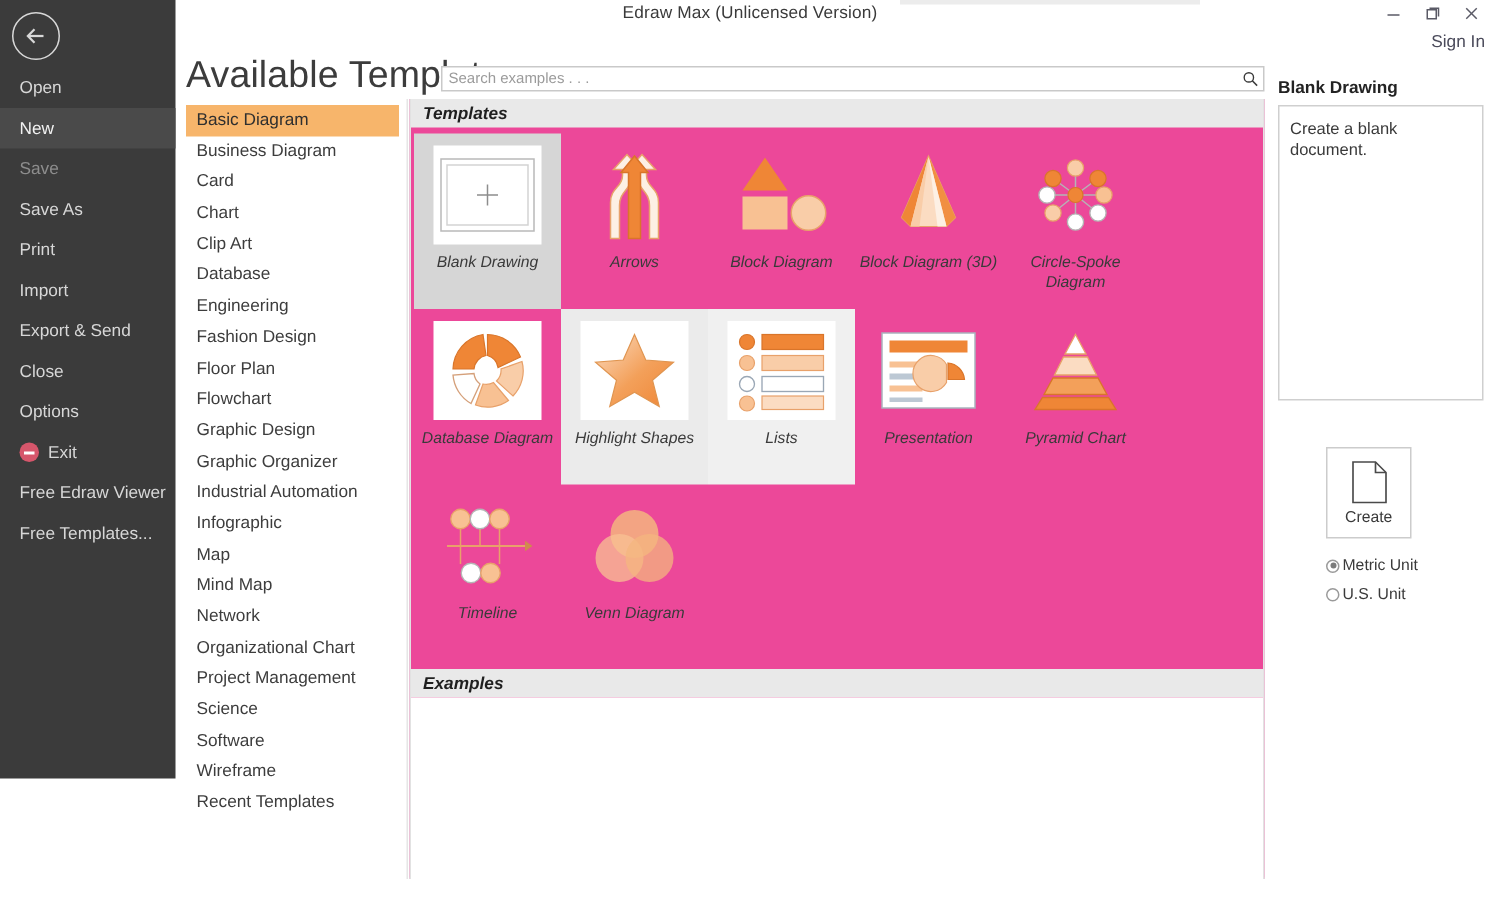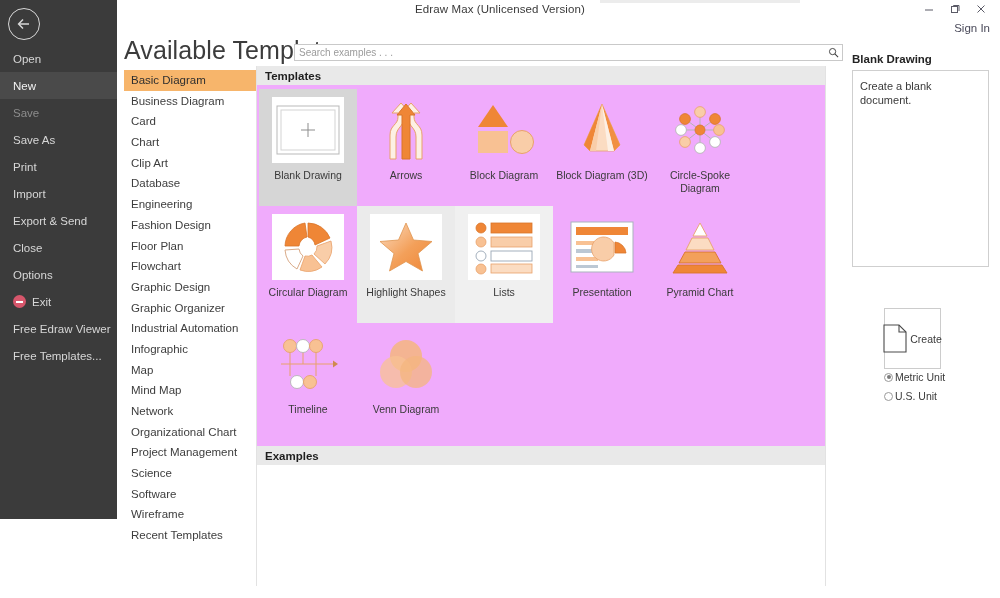--- a/index.html
+++ b/index.html
@@ -107,24 +107,25 @@
     cursor: pointer; white-space: nowrap;
   }
   .cat-item.selected { background: #f7b56b; color: #2f2f2f; }
   .cat-divider {
     position: absolute; left: 271px; top: 66px;
     width: 1px; height: 520px; background: #e6e6e6;
   }
 
   
   .tpl-panel {
-    position: absolute; left: 256px; top: 66px;
+    position: absolute; left: 273px; top: 66px;
     width: 570px; height: 520px;
     border: 1px solid #e2e2e2; border-top: none;
-    background: #f0abfc;
+    background: #ec4899;
+    font-style: italic;
   }
   .section-head {
     height: 19px; background: #e9e9e9;
     display: flex; align-items: center; padding-left: 8px;
     font-size: 11.5px; font-weight: bold; color: #1f1f1f;
   }
   .tpl-grid {
     display: flex; flex-wrap: wrap;
     padding: 4px 0 0 2px;
   }
@@ -154,24 +155,24 @@
     position: absolute; left: 1px; top: 53px;
     font-size: 11.5px; font-weight: bold; color: #232323;
   }
   .rp-desc {
     position: absolute; left: 1px; top: 70px;
     width: 137px; height: 197px;
     border: 1px solid #cfcfcf; background: #fff;
     padding: 8px 7px; font-size: 11px; color: #3a3a3a; line-height: 14px;
   }
   .create-btn {
-    position: absolute; left: 33px; top: 308px;
+    position: absolute; left: 33px; top: 298px;
     width: 57px; height: 61px;
     border: 1px solid #cccccc; background: #fff;
-    display: flex; flex-direction: row;
+    display: flex; flex-direction: column;
     align-items: center; justify-content: center; gap: 3px;
     cursor: pointer;
   }
   .create-label { font-size: 10.5px; color: #3a3a3a; }
   .radio-row {
     position: absolute; left: 33px;
     display: flex; align-items: center; gap: 2px;
     font-size: 10.5px; color: #3a3a3a; cursor: pointer;
   }
   .radio-row.r1 { top: 371px; }
@@ -390,21 +391,21 @@
       <div class="tpl-cell">
         <div class="tpl-thumb boxed">
           <svg width="56" height="56" viewBox="0 0 56 56">
             <path d="M28 4 A24 24 0 0 1 50 19 L35 26 A10 10 0 0 0 28 18 Z" fill="#ef8636" stroke="#d9752a" stroke-width="0.8"></path>
             <path d="M51 22 A24 24 0 0 1 45 45 L34 35 A10 10 0 0 0 37 27 Z" fill="#f9cda8" stroke="#e8a16a" stroke-width="0.8"></path>
             <path d="M42 48 A24 24 0 0 1 20 51 L25 37 A10 10 0 0 0 32 36 Z" fill="#f8c193" stroke="#e8a16a" stroke-width="0.8"></path>
             <path d="M17 50 A24 24 0 0 1 5 31 L19 30 A10 10 0 0 0 23 37 Z" fill="#ffffff" stroke="#d5a07a" stroke-width="0.9"></path>
             <path d="M5 27 A24 24 0 0 1 25 4 L27 18 A10 10 0 0 0 19 27 Z" fill="#ef8636" stroke="#d9752a" stroke-width="0.8"></path>
           </svg>
         </div>
-        <div class="tpl-label">Circular Diagram</div>
+        <div class="tpl-label">Database Diagram</div>
       </div>
 
       <div class="tpl-cell hover">
         <div class="tpl-thumb boxed">
           <svg width="58" height="56" viewBox="0 0 58 56">
             <defs>
               <linearGradient id="stargrad" x1="0" y1="0" x2="1" y2="1">
                 <stop offset="0%" stop-color="#fbdcc2"></stop>
                 <stop offset="55%" stop-color="#f3a05a"></stop>
                 <stop offset="100%" stop-color="#ef8636"></stop>

